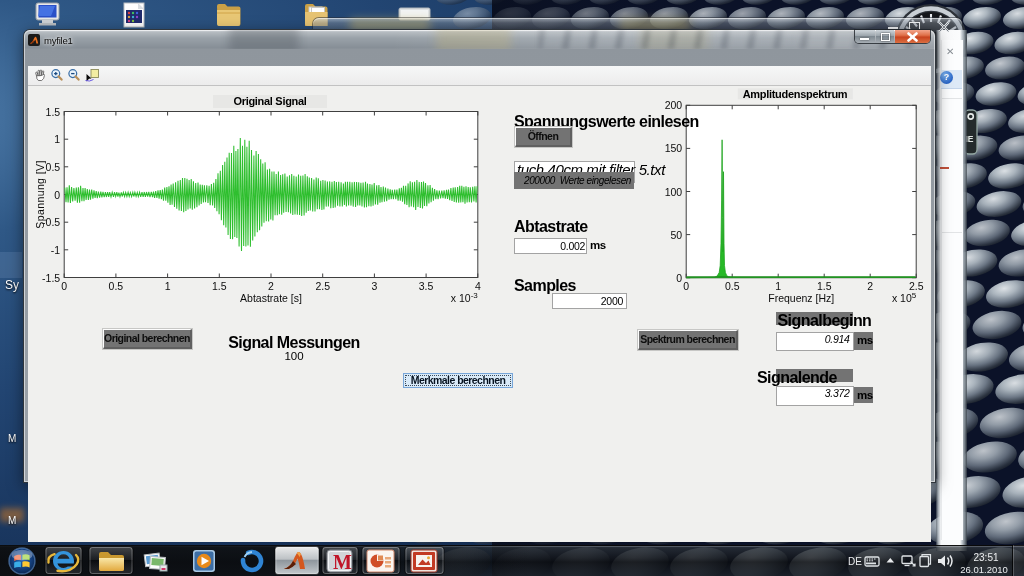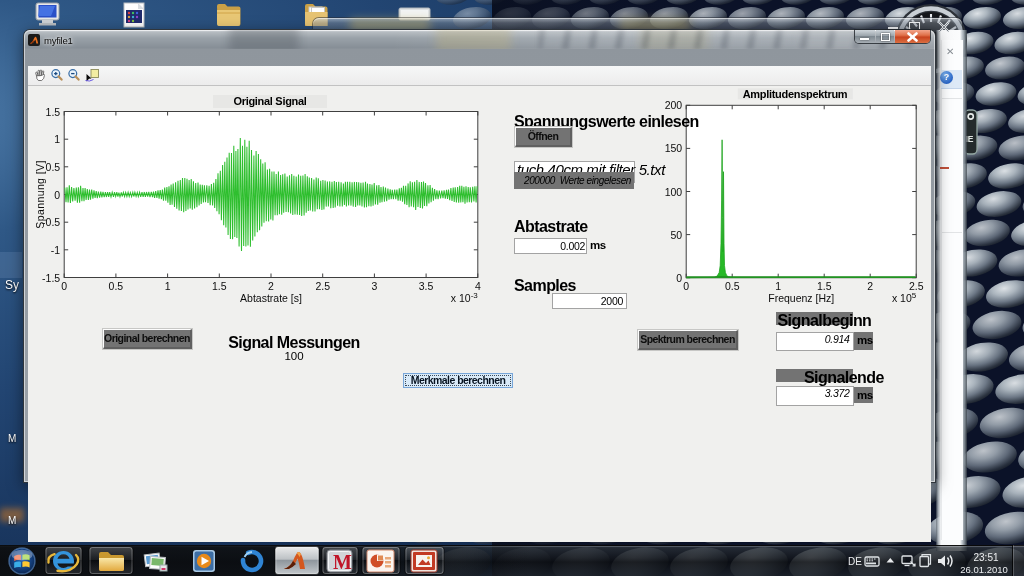--- a/index.html
+++ b/index.html
@@ -604,21 +604,21 @@
   <div class="lbl" style="left:176px;top:248px;width:180px;text-align:center;">Signal Messungen</div>
   <div style="position:absolute;left:176px;top:264px;width:180px;text-align:center;font-size:11.5px;color:#000;">100</div>
   <div id="mrk"><i></i>Merkmale berechnen</div>
   <div class="b" style="left:610px;top:244px;width:97px;height:17px;line-height:17px;">Spektrum berechnen</div>
   <div class="box" style="left:747.5px;top:225.5px;width:77px;height:13px;"></div>
   <div class="lbl" style="left:749.5px;top:226px;">Signalbeginn</div>
   <div class="in" style="left:747.5px;top:245.5px;width:73px;height:17px;font-style:italic;line-height:13px;padding-right:3px;">0.914</div>
   <div class="box" style="left:826px;top:246px;width:19px;height:18px;"></div>
   <div class="lbl" style="left:829px;top:248px;font-size:11.5px;">ms</div>
   <div class="box" style="left:747.5px;top:283px;width:77px;height:13px;"></div>
-  <div class="lbl" style="left:776px;top:283px;">Signalende</div>
+  <div class="lbl" style="left:729px;top:283px;">Signalende</div>
   <div class="in" style="left:747.5px;top:300px;width:73px;height:18px;font-style:italic;line-height:13px;padding-right:3px;text-align:right;">3.372</div>
   <div class="box" style="left:826px;top:301px;width:19px;height:16px;"></div>
   <div class="lbl" style="left:829px;top:303px;font-size:11.5px;">ms</div>
  </div>
 </div>
 
 <div id="task">
 <div style="position:absolute;left:0;top:0;width:100%;height:100%;background:linear-gradient(180deg,rgba(95,103,111,.66) 0%,rgba(44,50,56,.74) 9%,rgba(20,23,27,.78) 42%,rgba(10,12,15,.83) 55%,rgba(30,35,41,.78) 100%);box-shadow:inset 0 1px 0 rgba(0,0,0,.9), inset 0 2px 0 rgba(255,255,255,.16);"></div>
 <div style="position:absolute;left:0;top:0;width:52%;height:100%;background:linear-gradient(90deg,rgba(11,13,16,.9) 0%,rgba(11,13,16,.8) 58%,rgba(11,13,16,0) 100%);"></div>
 <svg width="1024" height="31" viewBox="0 0 1024 31" style="position:absolute;left:0;top:0;">

